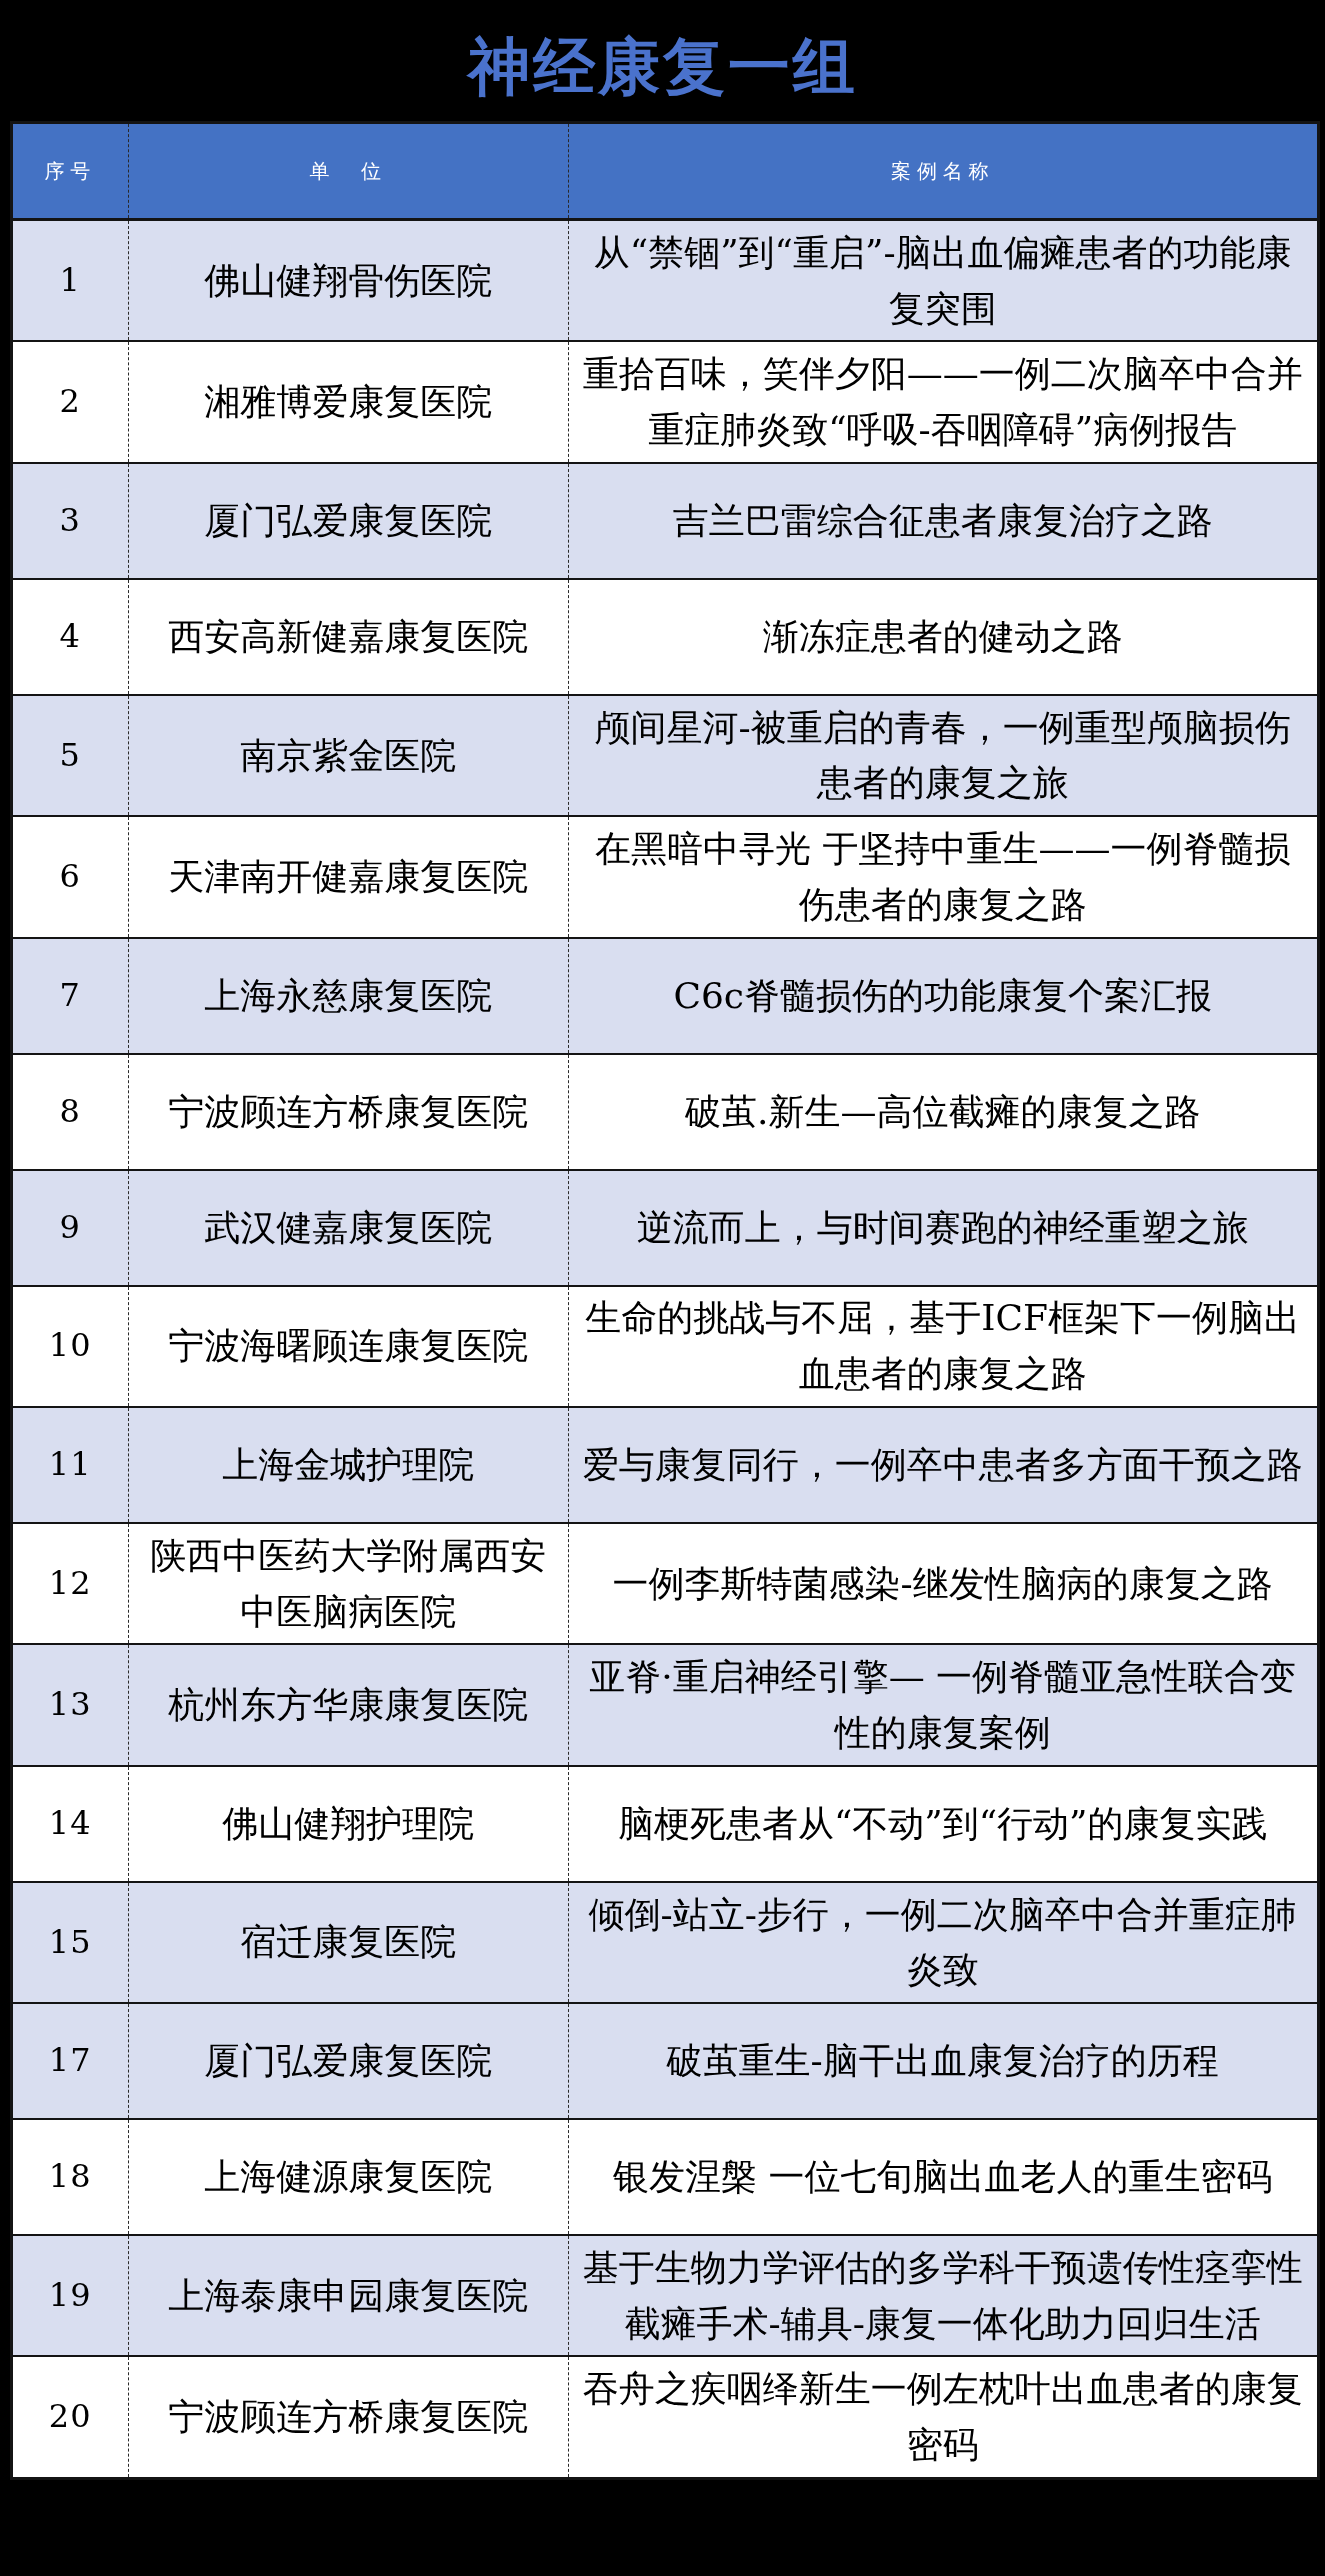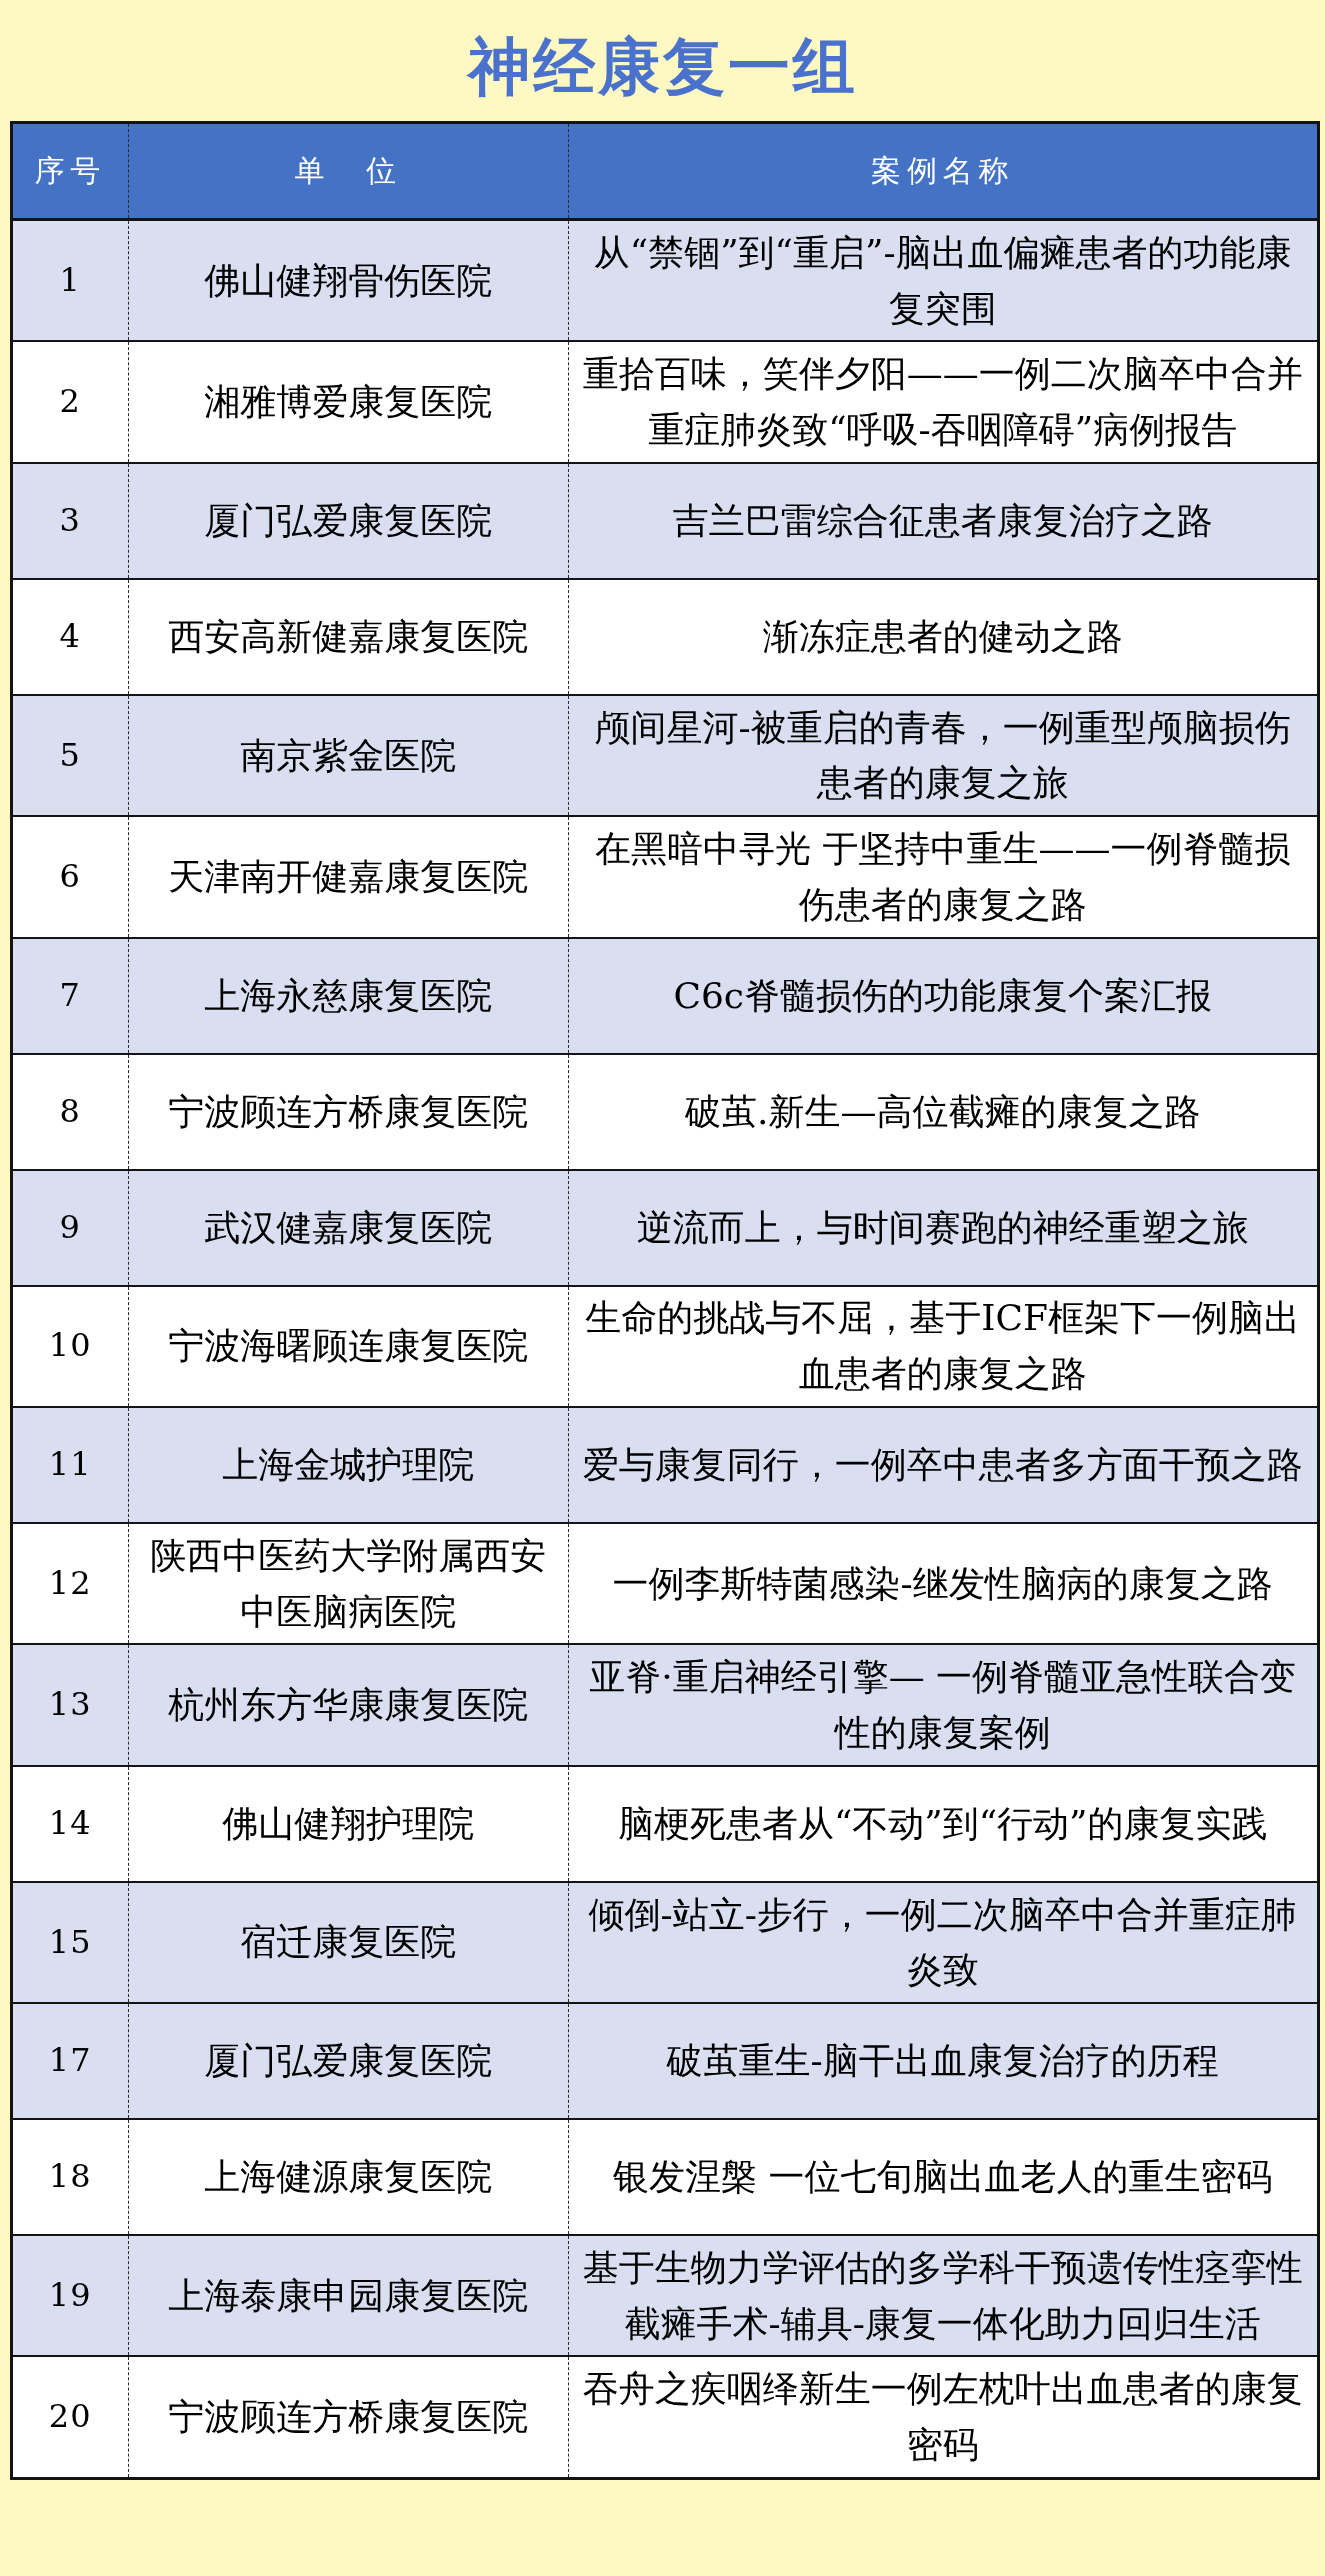--- a/index.html
+++ b/index.html
@@ -15,21 +15,21 @@
   html,body{margin:0;padding:0;background:#ffffff;}
   body{
     width:1326px;
     font-family:"DejaVu Serif","Liberation Serif",serif;
     color:var(--text-color);
     -webkit-font-smoothing:antialiased;
   }
   .page{
     width:1326px;
     height:2576px;
-    background:#fef9c3;
+    background:#000000;
     position:relative;
     overflow:hidden;
   }
   .page-title{
     text-align:center;
     padding-top:17.5px;
     height:121px;
     box-sizing:border-box;
     font-size:62px;
     line-height:97px;
@@ -44,21 +44,21 @@
     margin:0 0 0 9.7px;
     border:3.9px solid var(--border-color);
   }
   col.col-num{width:117px;}
   col.col-unit{width:440px;}
   col.col-case{width:750px;}
   thead th{
     height:92px;
     background:var(--header-bg);
     color:var(--header-fg);
-    font-size:30px;
+    font-size:20px;
     font-weight:normal;
     letter-spacing:5.8px;
     text-align:center;
     vertical-align:middle;
     border-bottom:3.9px solid var(--border-color);
   }
   tbody td{
     height:116px;
     text-align:center;
     vertical-align:middle;

